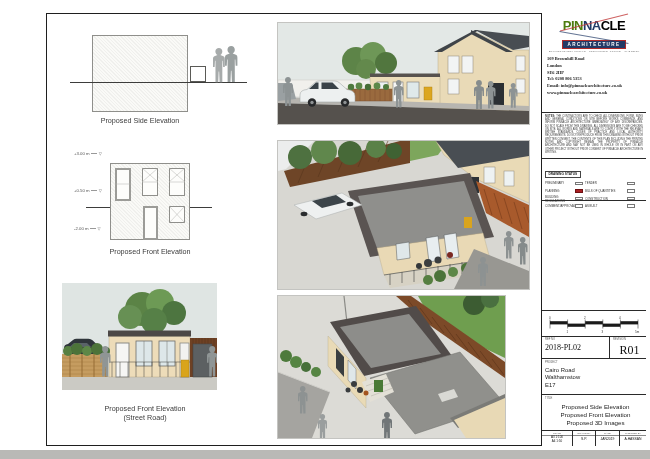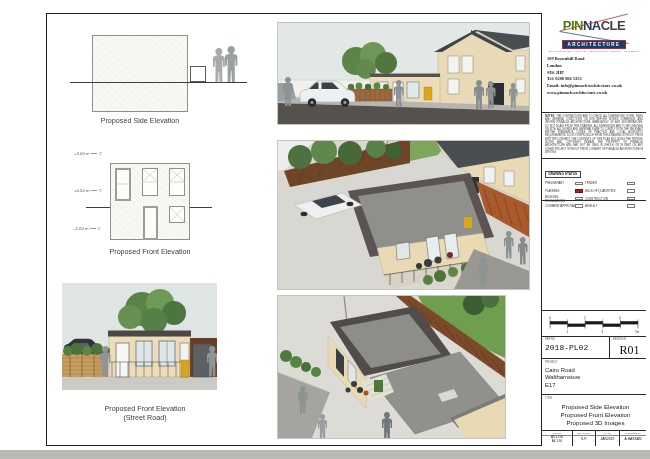--- a/index.html
+++ b/index.html
@@ -29,21 +29,21 @@
   .st-row{display:grid;grid-template-columns:30px 10px 42px 11px;align-items:center;height:7.6px;}
   .st-label{font-size:2.85px;color:#333;}
   .st-box{width:8px;height:3.4px;border:0.5px solid #777;box-sizing:border-box;background:#fff;}
   .st-box.checked{background:#a81e22;border-color:#6f1012;}
   .blank-sec{top:187px;height:110px;border-top:0.8px solid #2a2a2a;}
   .scalebar-sec{top:297px;height:26px;text-align:center;}
   .ref-row{top:323px;height:22px;display:grid;grid-template-columns:67px 37px;}
   .ref-cell{border-left:0.6px solid #2a2a2a;padding:1px 0 0 3px;box-sizing:border-box;}
   .ref-cell:first-child{border-left:none;}
   .tiny-label{font-size:2.7px;color:#555;display:block;}
-  .ref-val{font-family:Liberation Mono, monospace;font-size:8px;color:#111;margin-top:1.5px;display:block;}
+  .ref-val{font-family:Liberation Serif, serif;font-size:8px;color:#111;margin-top:1.5px;display:block;}
   .rev-val{font-family:"Liberation Serif",serif;font-size:12px;color:#111;margin-top:2px;display:block;text-align:center;}
   .project-sec{top:345px;height:36px;padding:1.5px 0 0 3px;}
   .proj-lines{font-size:5.9px;line-height:1.35;color:#1d1d1d;margin-top:3px;}
   .title-sec{top:381px;height:36px;padding:1.5px 0 0 3px;}
   .title-lines{font-size:6.2px;line-height:1.35;color:#1d1d1d;text-align:center;margin-top:3px;}
   .info-row{top:417px;height:16px;display:grid;grid-template-columns:30px 23px 24px 27px;}
   .info-cell{border-left:0.6px solid #2a2a2a;box-sizing:border-box;text-align:center;overflow:hidden;}
   .info-cell:first-child{border-left:none;}
   .info-head{font-size:2.45px;color:#555;border-bottom:0.5px solid #888;display:block;padding-top:0.5px;}
   .info-val{font-size:3.4px;color:#111;display:block;margin-top:1px;}
@@ -347,21 +347,21 @@
     <use href="#pC" transform="translate(20,90) scale(0.95)" fill="#8d9292"></use>
     <use href="#pC" transform="translate(104,116) scale(1.0)" fill="#717678"></use>
     <use href="#pC" transform="translate(40,118) scale(0.9)" fill="#9a9e9e"></use>
   </svg>
 
   <div class="abs tblock">
 
     <div class="tb-sec logo-wrap">
       <div class="logo-line"></div>
       <div class="logo-line2"></div>
-      <div class="logo-word"><span style="color:#4d7c0f">PIN</span><span style="color:#223a66">NA</span><span style="color:#404040">CLE</span></div>
+      <div class="logo-word"><span style="color:#4d7c0f">PIN</span><span style="color:#223a66">NA</span><span style="color:#000000">CLE</span></div>
       <div><span class="logo-sub">ARCHITECTURE</span></div>
       <div class="logo-tag">ARCHITECTURAL DESIGN - STRUCTURAL DESIGN - QUANTITY SURVEYORS</div>
     </div>
 
     <div class="tb-sec addr">
       <div>109 Brownhill Road</div>
       <div>London</div>
       <div>SE6 2HP</div>
       <div>Tel: 0208 806 5353</div>
       <div>Email: info@pinnaclearchitecture.co.uk</div>

